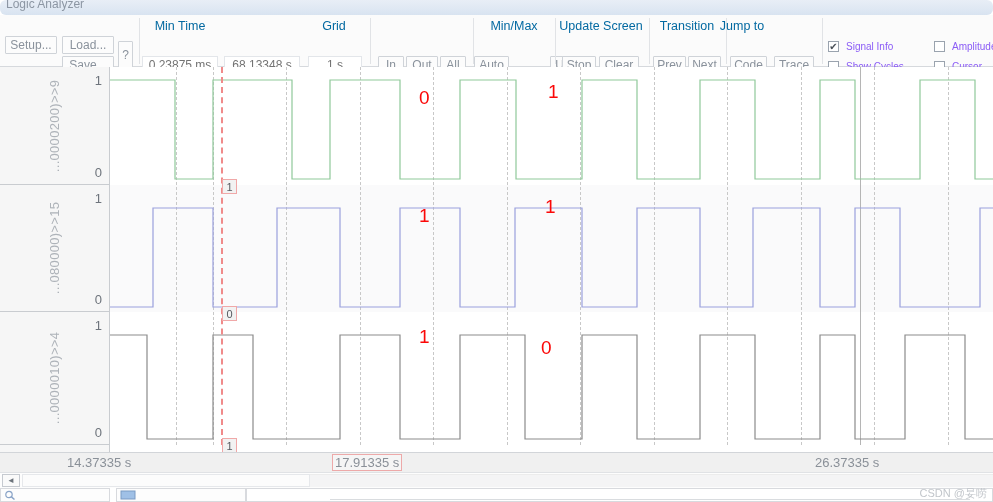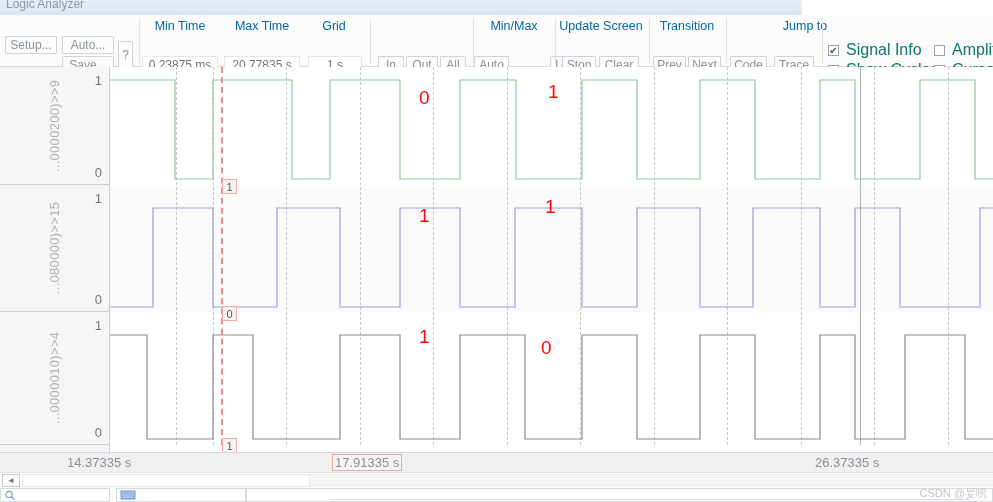--- a/index.html
+++ b/index.html
@@ -6,22 +6,23 @@
   body{
     width:993px;height:502px;overflow:hidden;
     font-family:"Liberation Sans","DejaVu Sans",sans-serif;
     font-size:12px;color:#7a8290;
     -webkit-font-smoothing:antialiased;
   }
   #app{position:relative;width:993px;height:502px;}
 
   
   .titlebar{
-    position:absolute;left:0;top:0;width:802px;height:15px;
+    position:absolute;left:0;top:0;width:993px;height:15px;
     background:linear-gradient(to bottom,#e8eef6 0%,#dfe8f3 60%,#d8e3f0 100%);
+    border-radius:6px;
   }
   .titlebar .ttl{
     position:absolute;left:6px;top:-3px;font-size:12px;color:#8c96a3;
     white-space:nowrap;
   }
 
   
   .toolbar{
     position:absolute;left:0;top:15px;width:993px;height:52px;
     background:#fbfbfb;border-bottom:1px solid #d6d9dd;
@@ -47,21 +48,21 @@
     display:flex;align-items:center;justify-content:center;
     white-space:nowrap;
   }
   .chkrow{position:absolute;display:flex;align-items:center;white-space:nowrap;}
   .chkbox{
     width:11px;height:11px;box-sizing:border-box;
     border:1px solid #9aa3ae;background:#fff;
     display:flex;align-items:center;justify-content:center;
     font-size:10px;line-height:9px;color:#4a5058;margin-right:7px;
   }
-  .chklbl{font-size:16px;color:#0f766e;text-align:right;}
+  .chklbl{font-size:10px;color:#8b5cf6;text-align:right;}
 
   
   .plot{
     position:absolute;left:0;top:67px;width:993px;height:385px;
     background:#fff;
   }
   .labelcol{
     position:absolute;left:0;top:0;width:110px;height:385px;
     background:#f6f6f6;border-right:1px solid #c9ccd0;box-sizing:border-box;
   }
@@ -153,35 +154,32 @@
 
 <div id="app">
 
   <div class="titlebar">
     <div class="ttl">Logic Analyzer</div>
   </div>
 
   <div class="toolbar">
 
     <div class="btn" style="left:5px;top:21px;width:52px;height:18px;">Setup...</div>
-    <div class="btn" style="left:62px;top:21px;width:52px;height:18px;">Auto...</div>
+    <div class="btn" style="left:62px;top:21px;width:52px;height:18px;">Load...</div>
     <div class="btn" style="left:62px;top:41px;width:52px;height:18px;">Save...</div>
     <div class="btn" style="left:118px;top:26px;width:15px;height:28px;">?</div>
 
     <div class="vsep" style="left:139px;"></div>
 
     <div class="tgroup" style="left:141px;width:78px;">
       <div class="glabel">Min Time</div>
     </div>
     <div class="fld" style="left:142px;top:41px;width:76px;height:18px;">0.23875 ms</div>
 
-    <div class="tgroup" style="left:223px;width:78px;">
-      <div class="glabel">Max Time</div>
-    </div>
-    <div class="fld" style="left:224px;top:41px;width:76px;height:18px;">20.77835 s</div>
+    <div class="fld" style="left:224px;top:41px;width:76px;height:18px;">68.13348 s</div>
 
     <div class="tgroup" style="left:306px;width:56px;">
       <div class="glabel">Grid</div>
     </div>
     <div class="fld" style="left:308px;top:41px;width:54px;height:18px;">1 s</div>
 
     <div class="vsep" style="left:370px;"></div>
 
     <div class="btn" style="left:378px;top:41px;width:26px;height:18px;">In</div>
     <div class="btn" style="left:406px;top:41px;width:32px;height:18px;">Out</div>
@@ -206,21 +204,21 @@
     <div class="vsep" style="left:649px;"></div>
 
     <div class="tgroup" style="left:651px;width:72px;">
       <div class="glabel">Transition</div>
     </div>
     <div class="btn" style="left:653px;top:41px;width:33px;height:18px;">Prev</div>
     <div class="btn" style="left:688px;top:41px;width:33px;height:18px;">Next</div>
 
     <div class="vsep" style="left:726px;"></div>
 
-    <div class="tgroup" style="left:760px;width:90px;">
+    <div class="tgroup" style="left:697px;width:90px;">
       <div class="glabel">Jump to</div>
     </div>
     <div class="btn" style="left:730px;top:41px;width:37px;height:18px;">Code</div>
     <div class="btn" style="left:774px;top:41px;width:40px;height:18px;">Trace</div>
 
     <div class="vsep" style="left:822px;"></div>
 
     <div class="chkrow" style="left:828px;top:26px;">
       <span class="chkbox">✔</span>
       <span class="chklbl">Signal Info</span>

